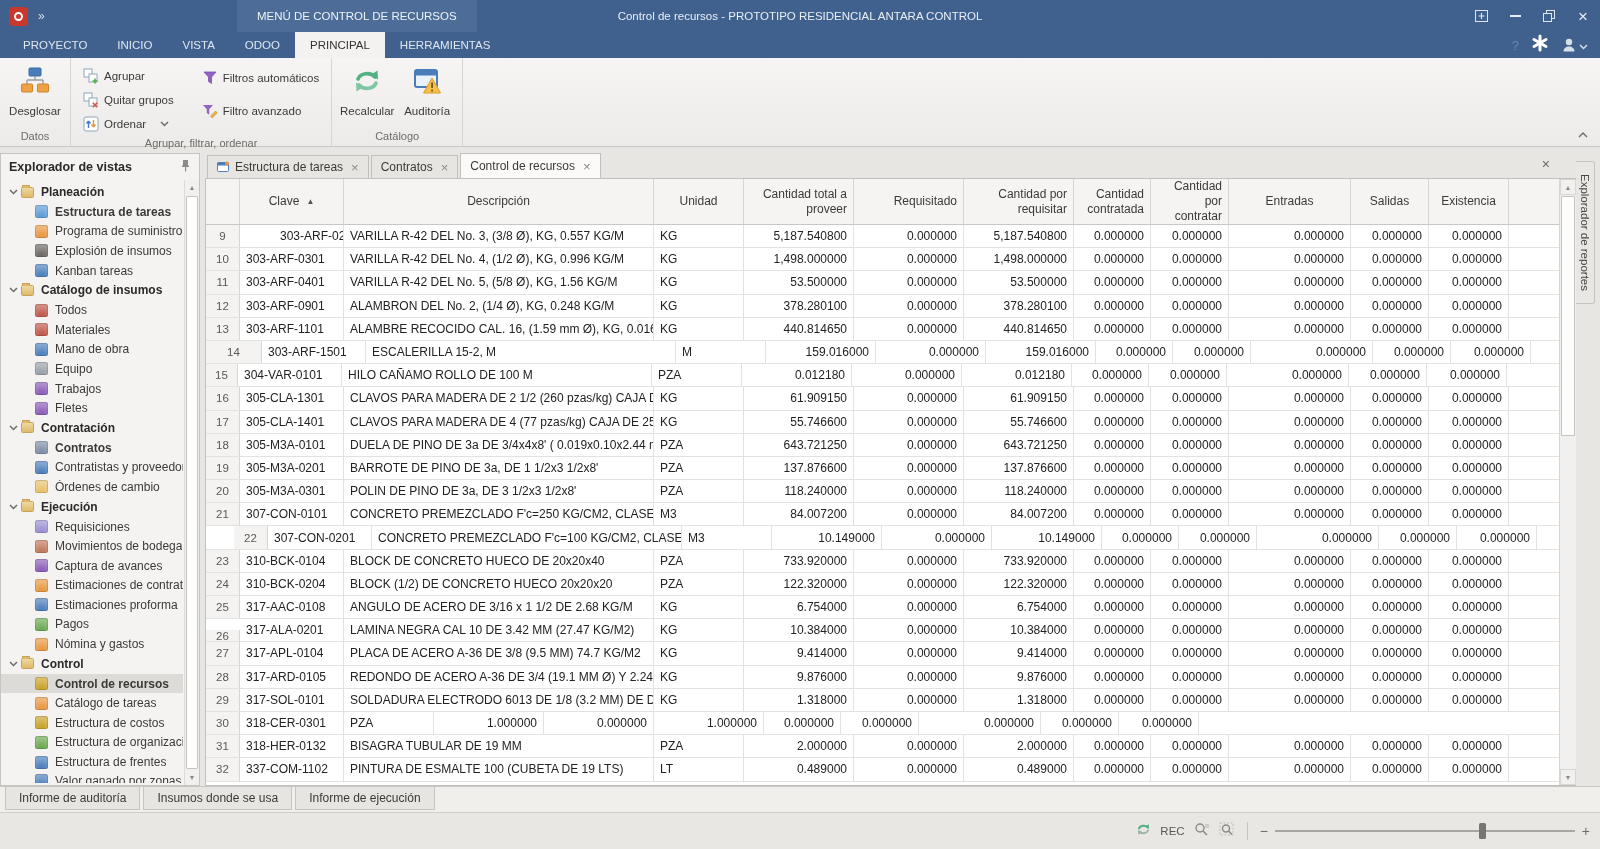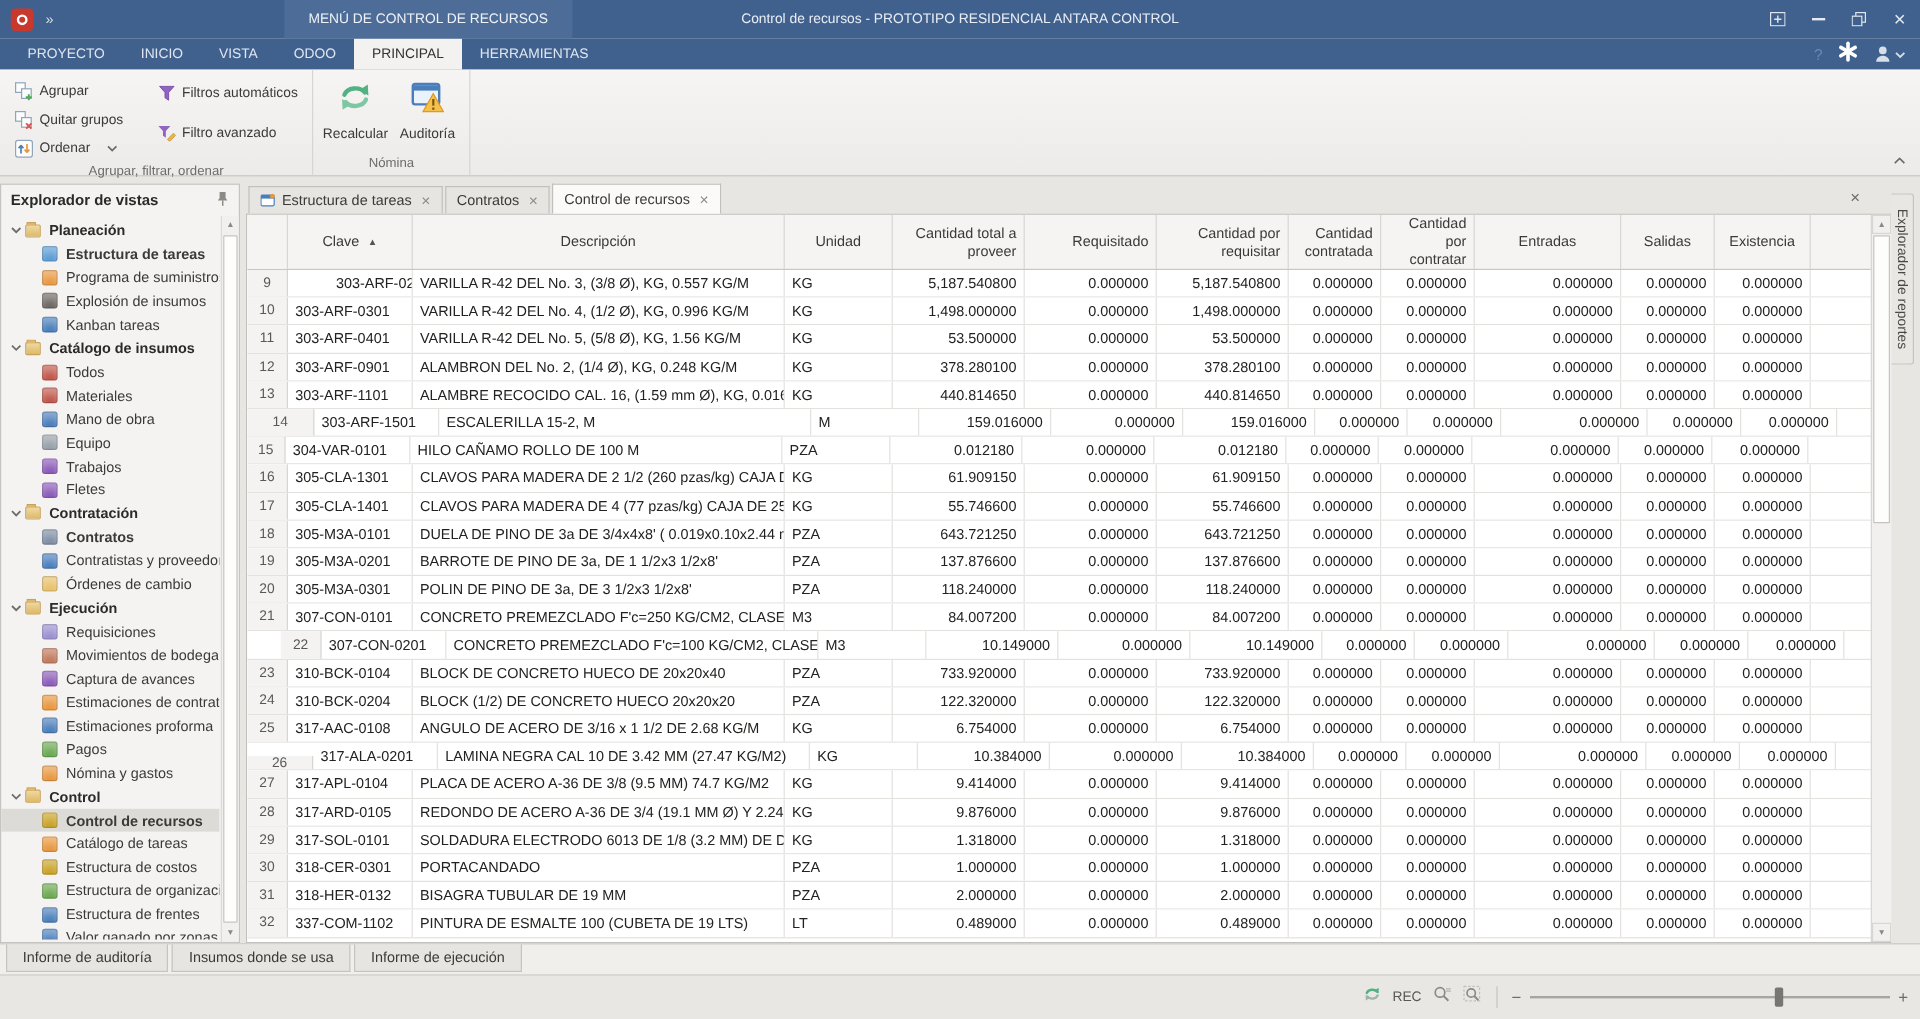--- a/index.html
+++ b/index.html
@@ -196,20 +196,35 @@
         </svg>
         <span class="chev-dn-small"><svg width="9" height="6">
             <polyline points="1,1 4.5,4.5 8,1" fill="none" stroke="#d7dfe9" stroke-width="1.5"></polyline>
           </svg></span>
       </span>
     </div>
   </div>
 
 <div class="ribbon">
 
+  <div class="rgroup">
+    <div class="rgroup-content">
+      <div class="big-btn">
+        <span>
+          <svg width="30" height="30" viewBox="0 0 30 30">
+            <rect x="9" y="2" width="12" height="8" rx="1" fill="#4a7ebb" stroke="#3a6aa0"></rect>
+            <path d="M15 10v4M7 14h16M7 14v4M23 14v4" stroke="#9aa0a6" stroke-width="1.4" fill="none"></path>
+            <rect x="1.5" y="18" width="11" height="8" rx="1" fill="#efa143" stroke="#cc8430"></rect>
+            <rect x="17.5" y="18" width="11" height="8" rx="1" fill="#efa143" stroke="#cc8430"></rect>
+          </svg></span>
+        <span class="lbl">Desglosar</span>
+      </div>
+    </div>
+    <div class="rgroup-label">Datos</div>
+  </div>
 
   <div class="rgroup">
     <div class="rgroup-content">
       <div class="small-col">
         <div class="small-btn">
           <span class="ic">
             <svg width="16" height="16">
                 <rect x="1" y="1" width="8" height="8" fill="#fdfdfd" stroke="#8fa6ba"></rect>
                 <rect x="6" y="6" width="8" height="8" fill="#fdfdfd" stroke="#8fa6ba"></rect>
                 <path d="M9.5 13h5M12 10.5v5" stroke="#4caf50" stroke-width="1.6"></path>
@@ -283,21 +298,21 @@
           <svg width="30" height="30" viewBox="0 0 30 30">
             <rect x="3" y="4" width="22" height="17" rx="2" fill="#eaf2fb" stroke="#4a7ebb" stroke-width="2"></rect>
             <rect x="4" y="5" width="20" height="4.5" fill="#4a7ebb"></rect>
             <polygon points="20,12 28.5,27 11.5,27" fill="#f6c14a" stroke="#d99b2b"></polygon>
             <rect x="19.2" y="16.5" width="1.8" height="5.5" fill="#7a5410"></rect>
             <rect x="19.2" y="23.6" width="1.8" height="1.9" fill="#7a5410"></rect>
           </svg></span>
         <span class="lbl">Auditoría</span>
       </div>
     </div>
-    <div class="rgroup-label">Nómina</div>
+    <div class="rgroup-label">Catálogo</div>
   </div>
 
   <div class="ribbon-collapse">
     <svg width="10" height="6">
         <polyline points="1,5 5,1 9,5" fill="none" stroke="#6e6b68" stroke-width="1.4"></polyline>
       </svg>
   </div>
 </div>
 
 <div class="main">
@@ -789,21 +804,21 @@
             <div class="g-cell a-r" style="width: 110px; flex: 0 0 auto;">0.000000</div>
             <div class="g-cell a-r" style="width: 110px; flex: 0 0 auto;">6.754000</div>
             <div class="g-cell a-r" style="width: 77px; flex: 0 0 auto;">0.000000</div>
             <div class="g-cell a-r" style="width: 78px; flex: 0 0 auto;">0.000000</div>
             <div class="g-cell a-r" style="width: 122px; flex: 0 0 auto;">0.000000</div>
             <div class="g-cell a-r" style="width: 78px; flex: 0 0 auto;">0.000000</div>
             <div class="g-cell a-r" style="width: 80px; flex: 0 0 auto;">0.000000</div>
             <div class="g-cell fill"></div>
           </div>
           <div class="grow">
-            <div class="g-cell a-c gutter" style="width: 55px; flex: 0 0 auto; margin-top: 11px;">26</div>
+            <div class="g-cell a-c gutter" style="width: 34px; flex: 0 0 auto; margin-top: 11px;">26</div>
             <div class="g-cell a-l" style="width: 104px; flex: 0 0 auto;">317-ALA-0201</div>
             <div class="g-cell a-l" style="width: 310px; flex: 0 0 auto;">LAMINA NEGRA CAL 10 DE 3.42 MM (27.47 KG/M2)</div>
             <div class="g-cell a-l" style="width: 90px; flex: 0 0 auto;">KG</div>
             <div class="g-cell a-r" style="width: 110px; flex: 0 0 auto;">10.384000</div>
             <div class="g-cell a-r" style="width: 110px; flex: 0 0 auto;">0.000000</div>
             <div class="g-cell a-r" style="width: 110px; flex: 0 0 auto;">10.384000</div>
             <div class="g-cell a-r" style="width: 77px; flex: 0 0 auto;">0.000000</div>
             <div class="g-cell a-r" style="width: 78px; flex: 0 0 auto;">0.000000</div>
             <div class="g-cell a-r" style="width: 122px; flex: 0 0 auto;">0.000000</div>
             <div class="g-cell a-r" style="width: 78px; flex: 0 0 auto;">0.000000</div>
@@ -851,21 +866,20 @@
             <div class="g-cell a-r" style="width: 77px; flex: 0 0 auto;">0.000000</div>
             <div class="g-cell a-r" style="width: 78px; flex: 0 0 auto;">0.000000</div>
             <div class="g-cell a-r" style="width: 122px; flex: 0 0 auto;">0.000000</div>
             <div class="g-cell a-r" style="width: 78px; flex: 0 0 auto;">0.000000</div>
             <div class="g-cell a-r" style="width: 80px; flex: 0 0 auto;">0.000000</div>
             <div class="g-cell fill"></div>
           </div>
           <div class="grow">
             <div class="g-cell a-c gutter" style="width: 34px; flex: 0 0 auto;">30</div>
             <div class="g-cell a-l" style="width: 104px; flex: 0 0 auto;">318-CER-0301</div>
-            <div class="g-cell a-l" style="width: 310px; flex: 0 0 auto;">PORTACANDADO</div>
             <div class="g-cell a-l" style="width: 90px; flex: 0 0 auto;">PZA</div>
             <div class="g-cell a-r" style="width: 110px; flex: 0 0 auto;">1.000000</div>
             <div class="g-cell a-r" style="width: 110px; flex: 0 0 auto;">0.000000</div>
             <div class="g-cell a-r" style="width: 110px; flex: 0 0 auto;">1.000000</div>
             <div class="g-cell a-r" style="width: 77px; flex: 0 0 auto;">0.000000</div>
             <div class="g-cell a-r" style="width: 78px; flex: 0 0 auto;">0.000000</div>
             <div class="g-cell a-r" style="width: 122px; flex: 0 0 auto;">0.000000</div>
             <div class="g-cell a-r" style="width: 78px; flex: 0 0 auto;">0.000000</div>
             <div class="g-cell a-r" style="width: 80px; flex: 0 0 auto;">0.000000</div>
             <div class="g-cell fill"></div>

